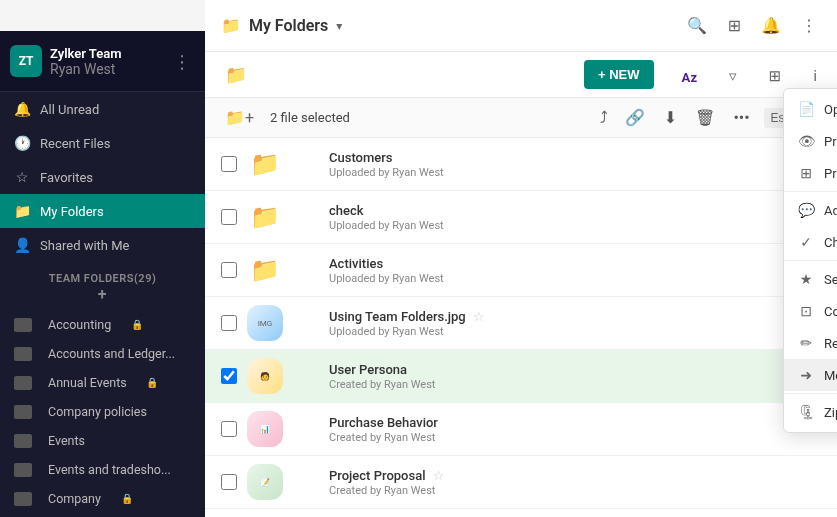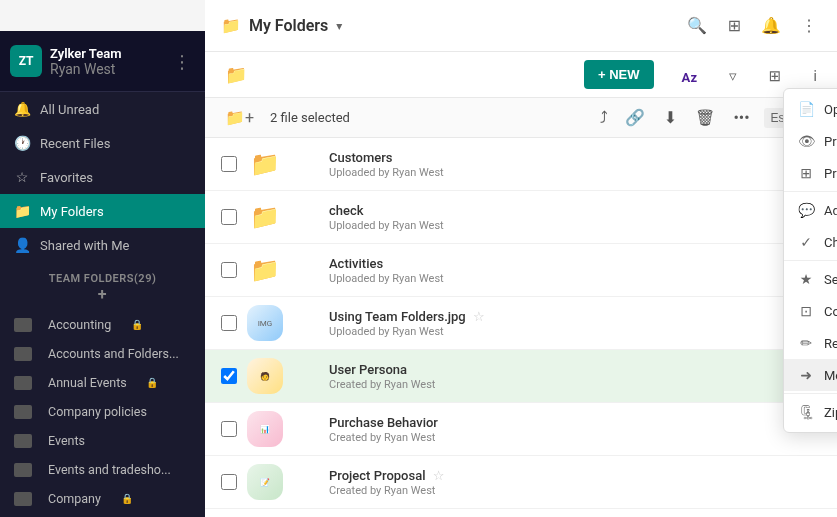--- a/index.html
+++ b/index.html
@@ -425,21 +425,21 @@
   </div>
 
   <div style="overflow-y:auto;flex:1;">
     <div class="team-folder-item">
       <div class="tf-icon"></div>
       <span>Accounting</span>
       <span class="lock-icon">🔒</span>
     </div>
     <div class="team-folder-item">
       <div class="tf-icon"></div>
-      <span>Accounts and Folders...</span>
+      <span>Accounts and Ledger...</span>
     </div>
     <div class="team-folder-item">
       <div class="tf-icon"></div>
       <span>Annual Events</span>
       <span class="lock-icon">🔒</span>
     </div>
     <div class="team-folder-item">
       <div class="tf-icon"></div>
       <span>Company policies</span>
     </div>

